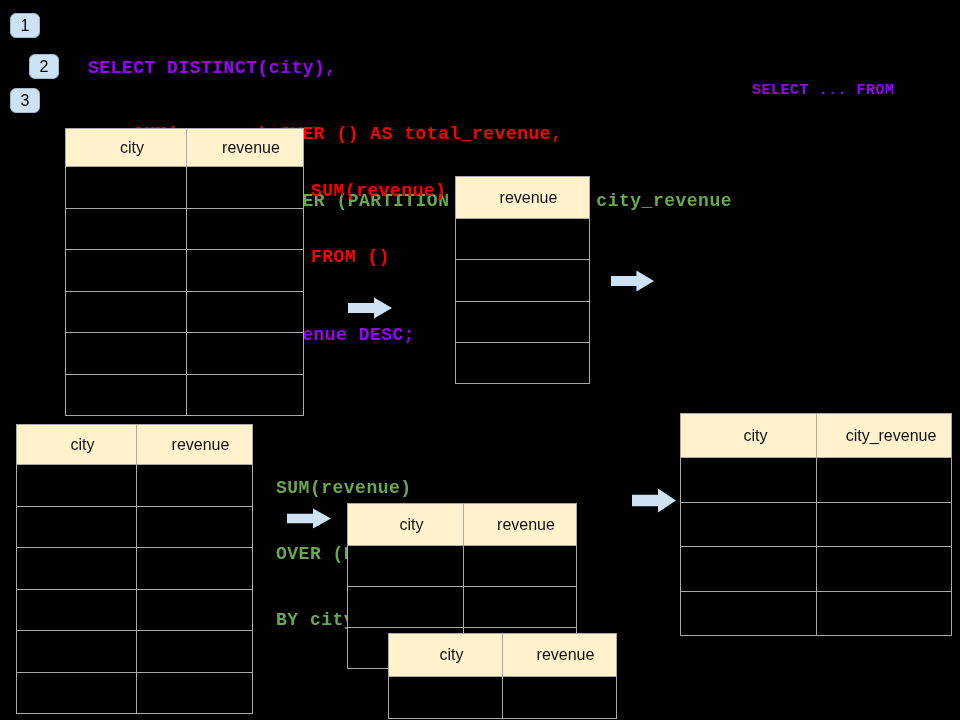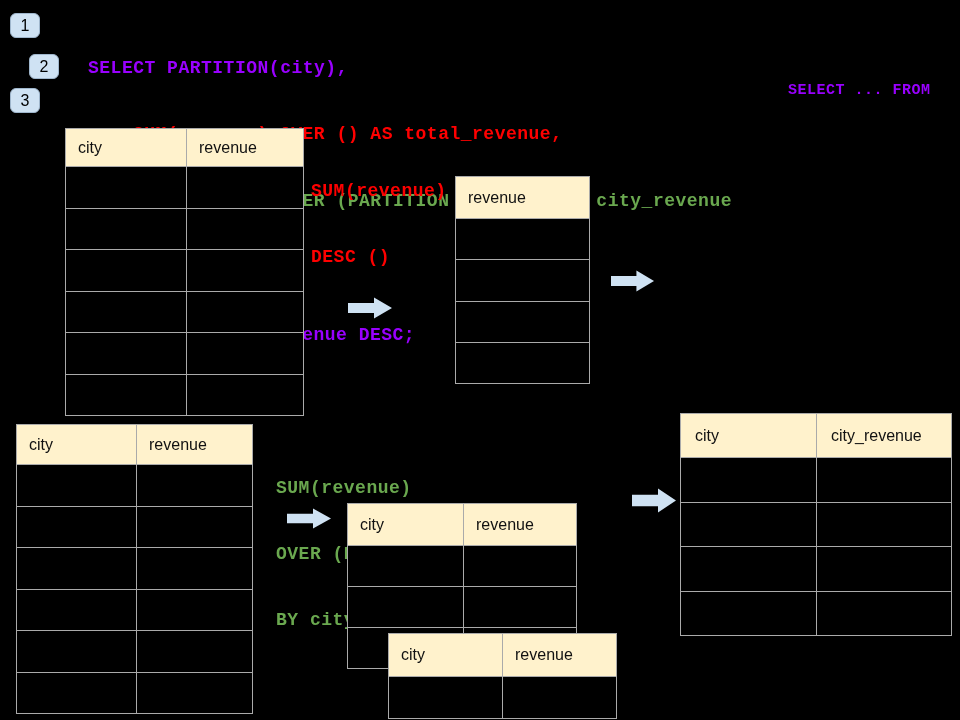--- a/index.html
+++ b/index.html
@@ -20,37 +20,37 @@
         font:bold 18px "Liberation Mono",monospace;letter-spacing:.5px;
         line-height:22.3px;white-space:pre;}
   .code .line{display:block;}
   .ind2{padding-left:22px;}
   .ind4{padding-left:45px;}
   .purple{color:var(--sql-purple);}
   .red{color:var(--sql-red);}
   .green{color:var(--sql-green);}
 
   
-  .side-note{position:absolute;left:788px;top:36px;color:var(--sql-purple);
+  .side-note{position:absolute;left:752px;top:36px;color:var(--sql-purple);
              font:bold 15px "Liberation Mono",monospace;letter-spacing:.5px;line-height:22px;white-space:pre;}
   .side-note .line{display:block;}
 
   
   .annotation{position:absolute;font:bold 18px "Liberation Mono",monospace;
               letter-spacing:.5px;line-height:22px;white-space:pre;}
   #label-total{left:311px;top:136px;color:var(--sql-red);}
   #label-partition{left:276px;top:433px;color:var(--sql-green);}
   .annotation .line{display:block;}
 
   
   table.dtable{position:absolute;border-collapse:collapse;table-layout:fixed;
                background:#000;}
   .dtable th,.dtable td{border:1px solid var(--table-border);padding:0;box-sizing:border-box;}
   .dtable th{background:var(--header-fill);color:#111;font-weight:400;
-             font-size:16px;text-align:left;padding-left:12px;vertical-align:middle;}
+             font-size:16px;text-align:center;padding-left:12px;vertical-align:middle;}
   .dtable td{background:#000;}
 
   #t-source-top{left:65px;top:128px;width:239px;z-index:1;}
   #t-source-top thead tr{height:38px;}
   #t-source-top tbody tr{height:41.5px;}
   #t-source-top th:first-child{width:121px;}
 
   #t-revenue-window{left:455px;top:176px;width:135px;z-index:1;}
   #t-revenue-window thead tr{height:42px;}
   #t-revenue-window tbody tr{height:41.25px;}
@@ -87,34 +87,34 @@
 </head>
 <body>
 
 <div class="canvas">
 
   <div class="badge" id="badge-1">1</div>
   <div class="badge" id="badge-2">2</div>
   <div class="badge" id="badge-3">3</div>
 
   <div class="code">
-    <span class="line purple">SELECT PARTITION(city),</span>
+    <span class="line purple">SELECT DISTINCT(city),</span>
     <span class="line red ind4">SUM(revenue) OVER () AS total_revenue,</span>
     <span class="line green ind4">SUM(revenue) OVER (PARTITION BY city) as city_revenue</span>
     <span class="line purple ind2">FROM rides</span>
     <span class="line purple ind2">ORDER by city_revenue DESC;</span>
   </div>
 
   <div class="side-note">
     <span class="line">SELECT ... FROM</span>
   </div>
 
   <div class="annotation" id="label-total">
     <span class="line">SUM(revenue)</span>
-    <span class="line">DESC ()</span>
+    <span class="line">FROM ()</span>
   </div>
   <div class="annotation" id="label-partition">
     <span class="line">SUM(revenue)</span>
     <span class="line">OVER (PARTITION</span>
     <span class="line">BY city)</span>
   </div>
 
   <table class="dtable" id="t-source-top">
       <thead>
         <tr>

